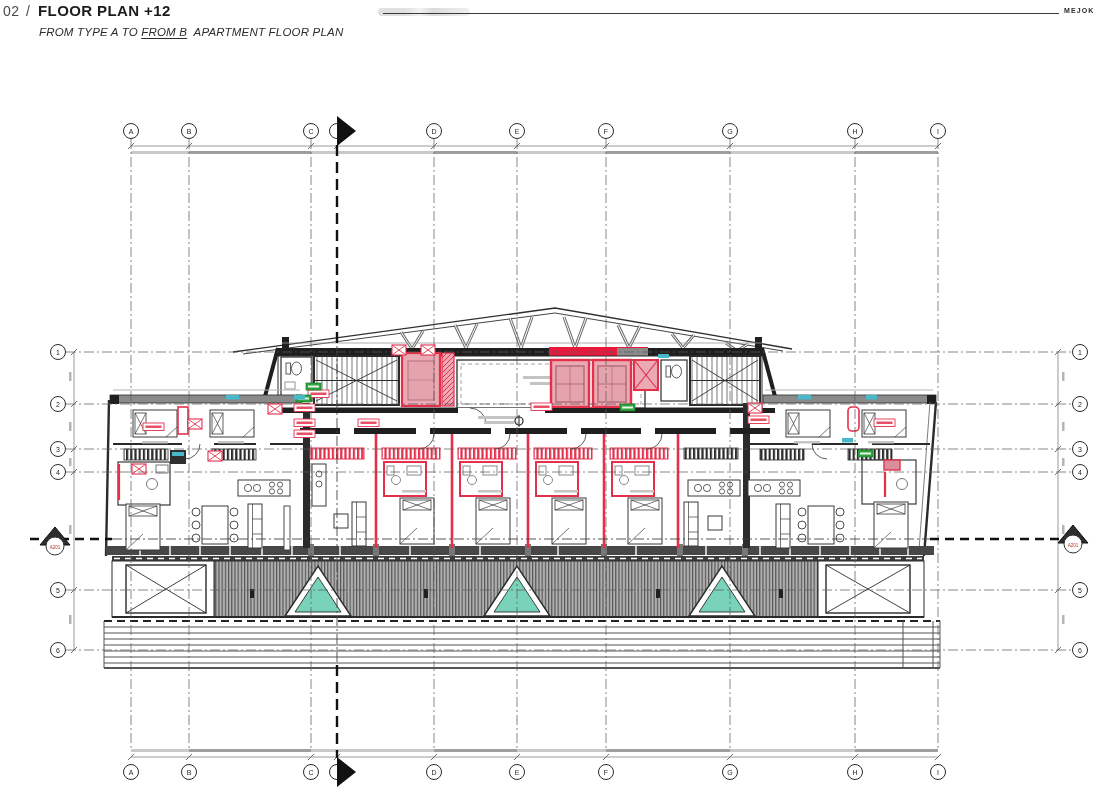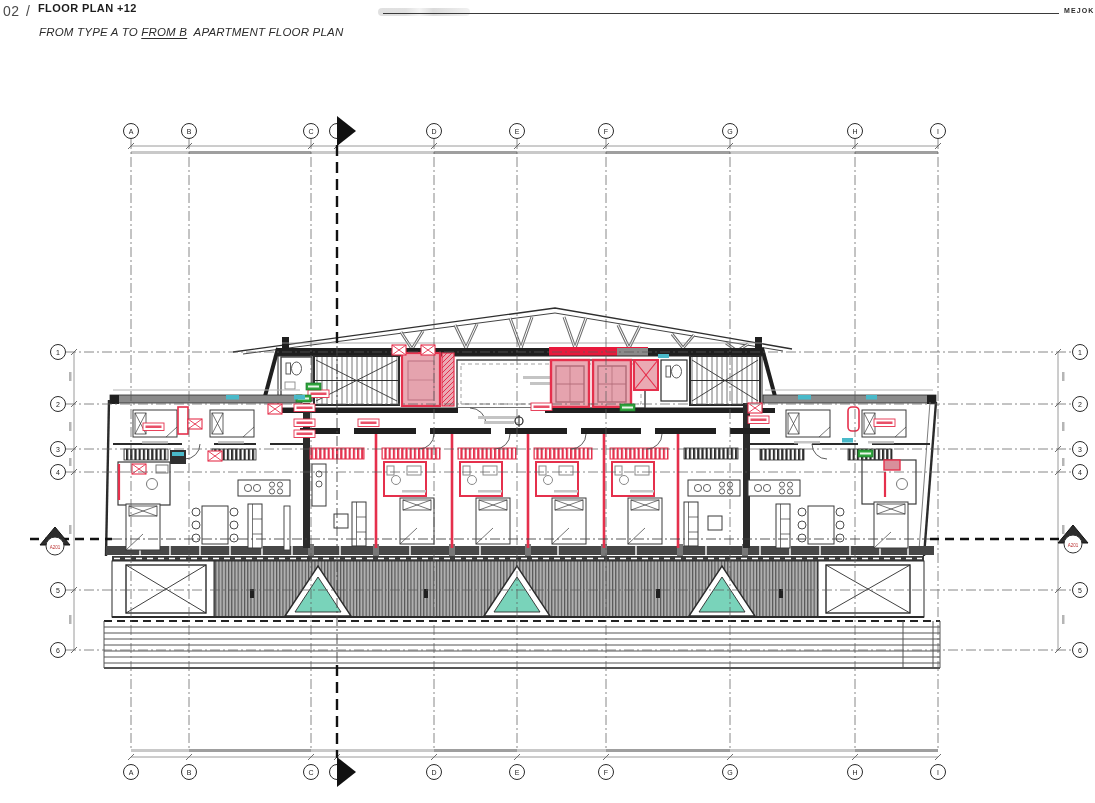--- a/index.html
+++ b/index.html
@@ -1,21 +1,21 @@
 <!DOCTYPE html>
 <html><head>
 <meta charset="utf-8">
 <style>
   html,body{margin:0;padding:0;background:#fff;}
   #page{position:relative;width:1095px;height:803px;background:#fff;overflow:hidden;
         font-family:"Liberation Sans","DejaVu Sans",sans-serif;}
   #hdr{position:absolute;left:0;top:0;width:990px;height:48px;}
   .h-num{position:absolute;left:3px;top:3px;font-size:14px;color:#4a4a4a;letter-spacing:.5px;}
   .h-slash{position:absolute;left:26px;top:3px;font-size:14px;color:#4a4a4a;}
-  .h-title{position:absolute;left:38px;top:2px;font-size:11px;font-weight:bold;color:#1c1c1c;letter-spacing:.4px;}
+  .h-title{position:absolute;left:38px;top:2px;font-size:15px;font-weight:bold;color:#1c1c1c;letter-spacing:.4px;}
   .h-sub{position:absolute;left:39px;top:26px;font-size:11.5px;font-style:italic;color:#2c2c2c;letter-spacing:.2px;white-space:pre;}
   .h-sub u{text-underline-offset:2px;}
   .h-rule{position:absolute;left:383px;top:13px;width:676px;height:0;border-top:1.2px solid #3a3a3a;}
   .h-scribble{position:absolute;left:378px;top:8px;width:92px;height:8px;
      background:linear-gradient(90deg,#c7c7c7 0 30%,#e9e9e9 45%,#bdbdbd 60%,#e5e5e5 100%);
      border-radius:4px;opacity:.55;}
   .h-brand{position:absolute;left:1064px;top:7px;font-size:7px;font-weight:bold;color:#2a2a2a;letter-spacing:1.1px;}
   svg text{font-family:"Liberation Sans","DejaVu Sans",sans-serif;}
 </style>
 </head>

